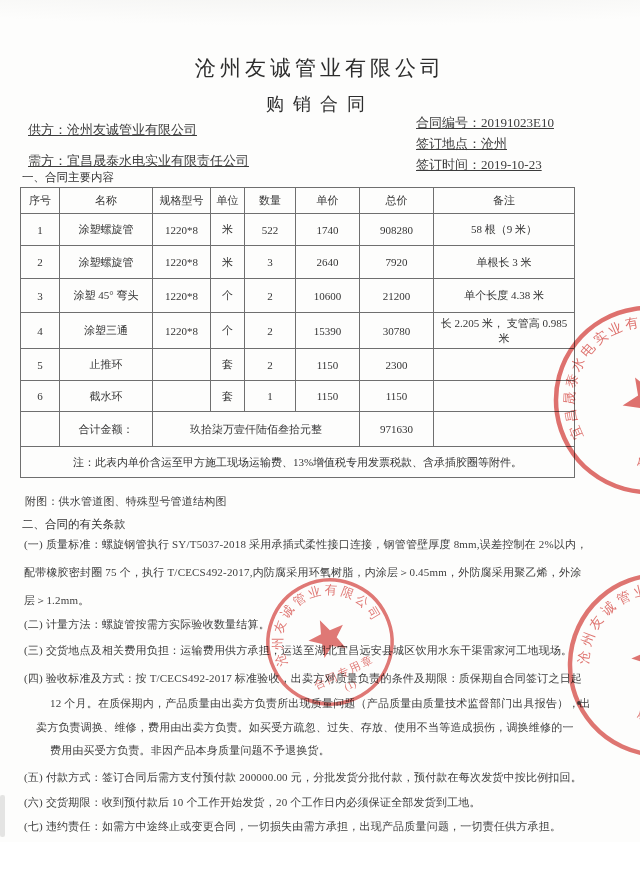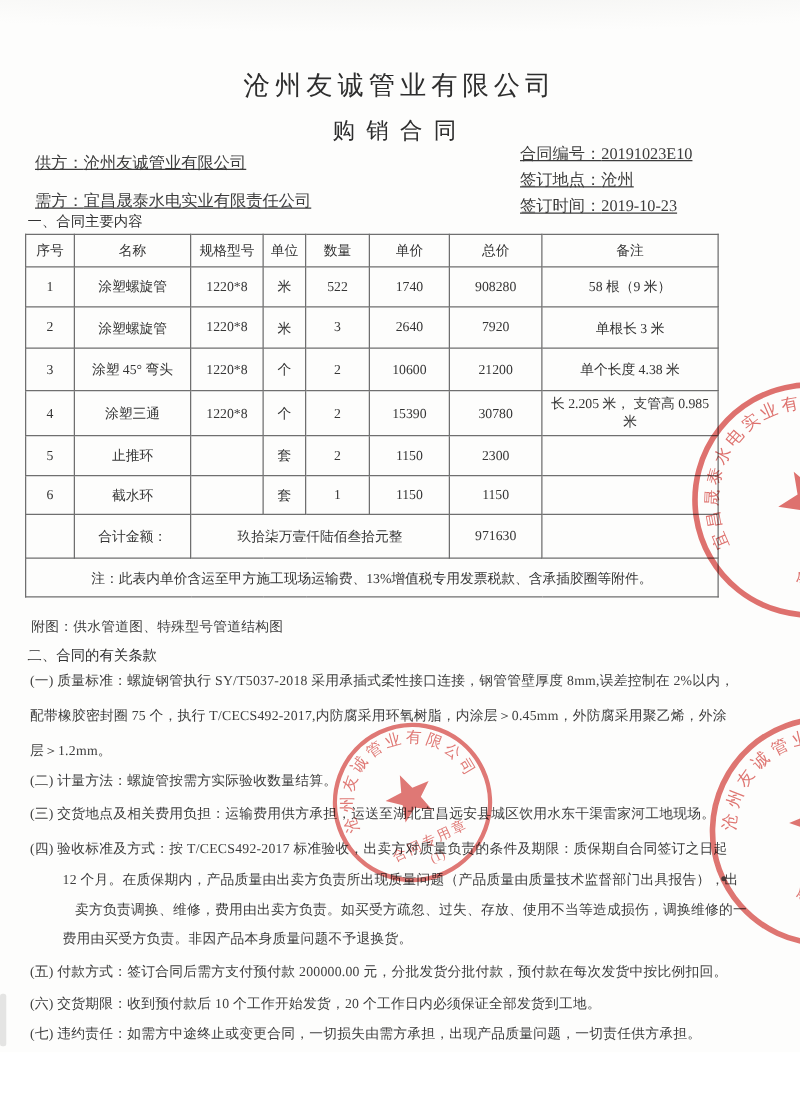--- a/index.html
+++ b/index.html
@@ -162,21 +162,21 @@
   <div class="abs clause" style="left:25px;top:494px;">附图：供水管道图、特殊型号管道结构图</div>
   <div class="abs sec-title" style="left:22px;top:517px;">二、合同的有关条款</div>
 
   <div class="abs clause" style="left:24px;top:537px;">(一) 质量标准：螺旋钢管执行 SY/T5037-2018 采用承插式柔性接口连接，钢管管壁厚度 8mm,误差控制在 2%以内，</div>
   <div class="abs clause" style="left:24px;top:565px;">配带橡胶密封圈 75 个，执行 T/CECS492-2017,内防腐采用环氧树脂，内涂层＞0.45mm，外防腐采用聚乙烯，外涂</div>
   <div class="abs clause" style="left:24px;top:593px;">层＞1.2mm。</div>
   <div class="abs clause" style="left:24px;top:617px;">(二) 计量方法：螺旋管按需方实际验收数量结算。</div>
   <div class="abs clause" style="left:24px;top:643px;">(三) 交货地点及相关费用负担：运输费用供方承担，运送至湖北宜昌远安县城区饮用水东干渠雷家河工地现场。</div>
   <div class="abs clause" style="left:24px;top:671px;">(四) 验收标准及方式：按 T/CECS492-2017 标准验收，出卖方对质量负责的条件及期限：质保期自合同签订之日起</div>
   <div class="abs clause" style="left:50px;top:696px;">12 个月。在质保期内，产品质量由出卖方负责所出现质量问题（产品质量由质量技术监督部门出具报告），出</div>
-  <div class="abs clause" style="left:36px;top:720px;margin-left:24px;">卖方负责调换、维修，费用由出卖方负责。如买受方疏忽、过失、存放、使用不当等造成损伤，调换维修的一</div>
+  <div class="abs clause" style="left:36px;top:720px;">卖方负责调换、维修，费用由出卖方负责。如买受方疏忽、过失、存放、使用不当等造成损伤，调换维修的一</div>
   <div class="abs clause" style="left:50px;top:743px;">费用由买受方负责。非因产品本身质量问题不予退换货。</div>
   <div class="abs clause" style="left:24px;top:770px;">(五) 付款方式：签订合同后需方支付预付款 200000.00 元，分批发货分批付款，预付款在每次发货中按比例扣回。</div>
   <div class="abs clause" style="left:24px;top:795px;">(六) 交货期限：收到预付款后 10 个工作开始发货，20 个工作日内必须保证全部发货到工地。</div>
   <div class="abs clause" style="left:24px;top:819px;">(七) 违约责任：如需方中途终止或变更合同，一切损失由需方承担，出现产品质量问题，一切责任供方承担。</div>
 
   <svg class="stamp" style="left:548px;top:300px;opacity:.82;" width="200" height="200" viewBox="0 0 200 200">
     <defs>
         <path id="arcA" d="M -69.6,25.2 A 74,74 0 1 1 69.6,25.2"></path>
       </defs>
     <g transform="translate(100,100) rotate(-30)">

